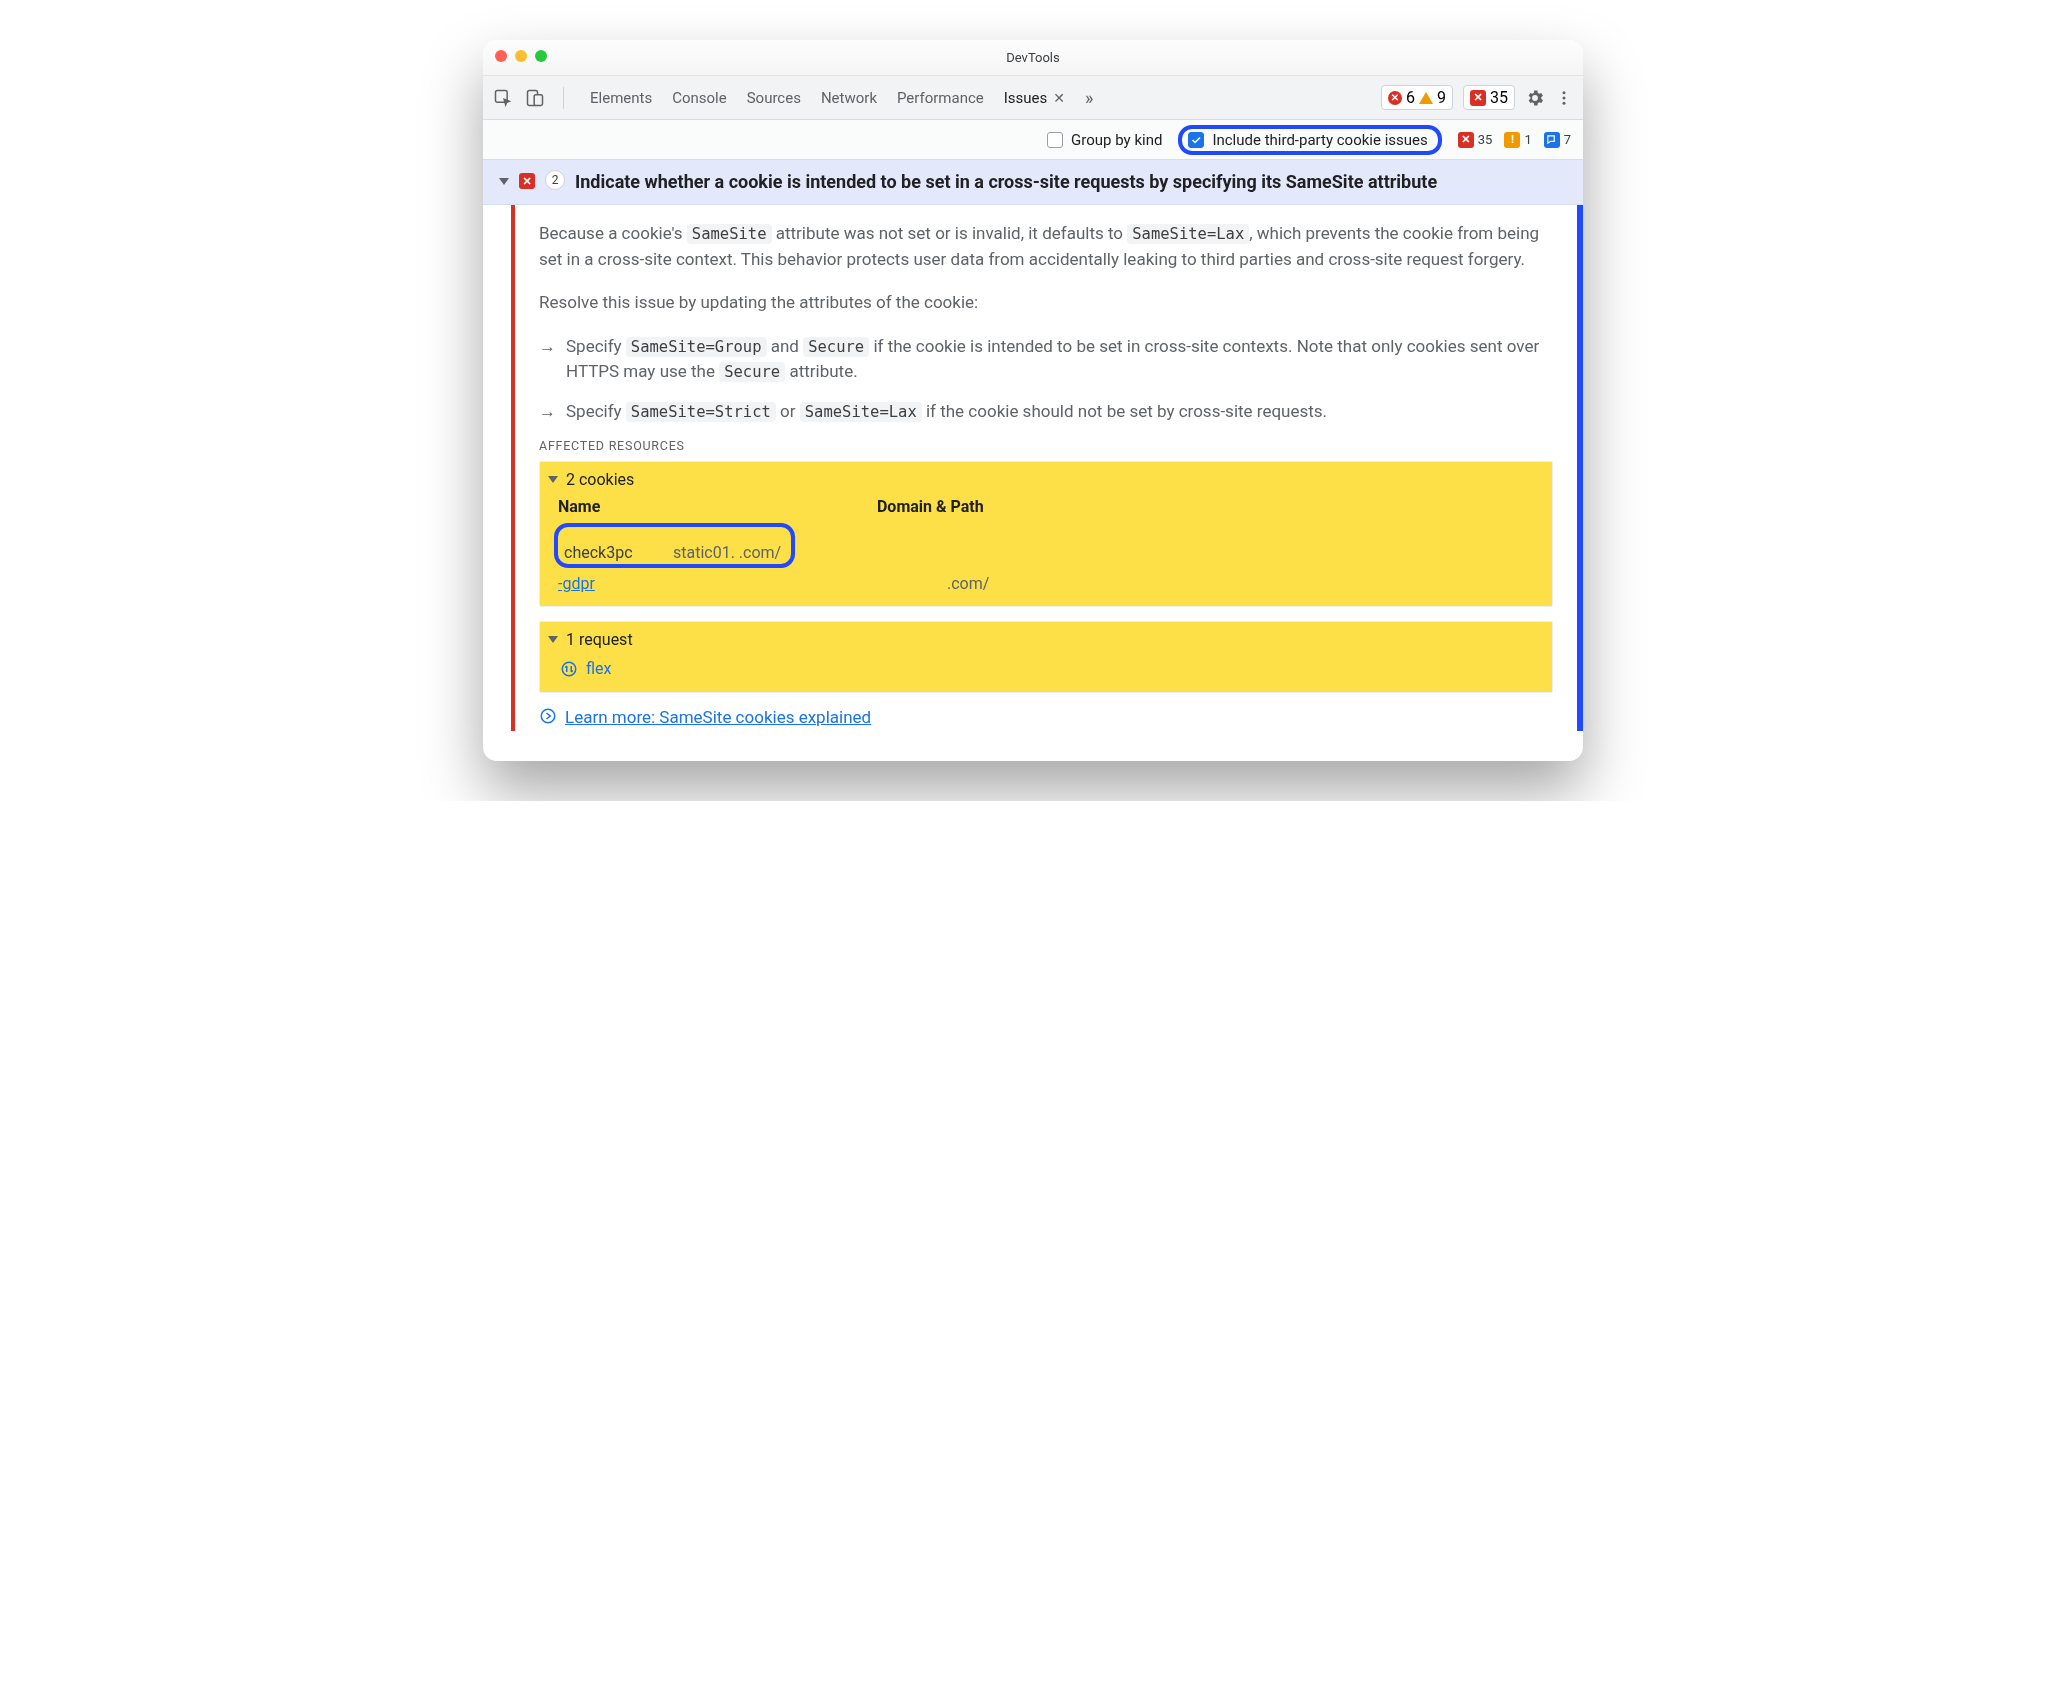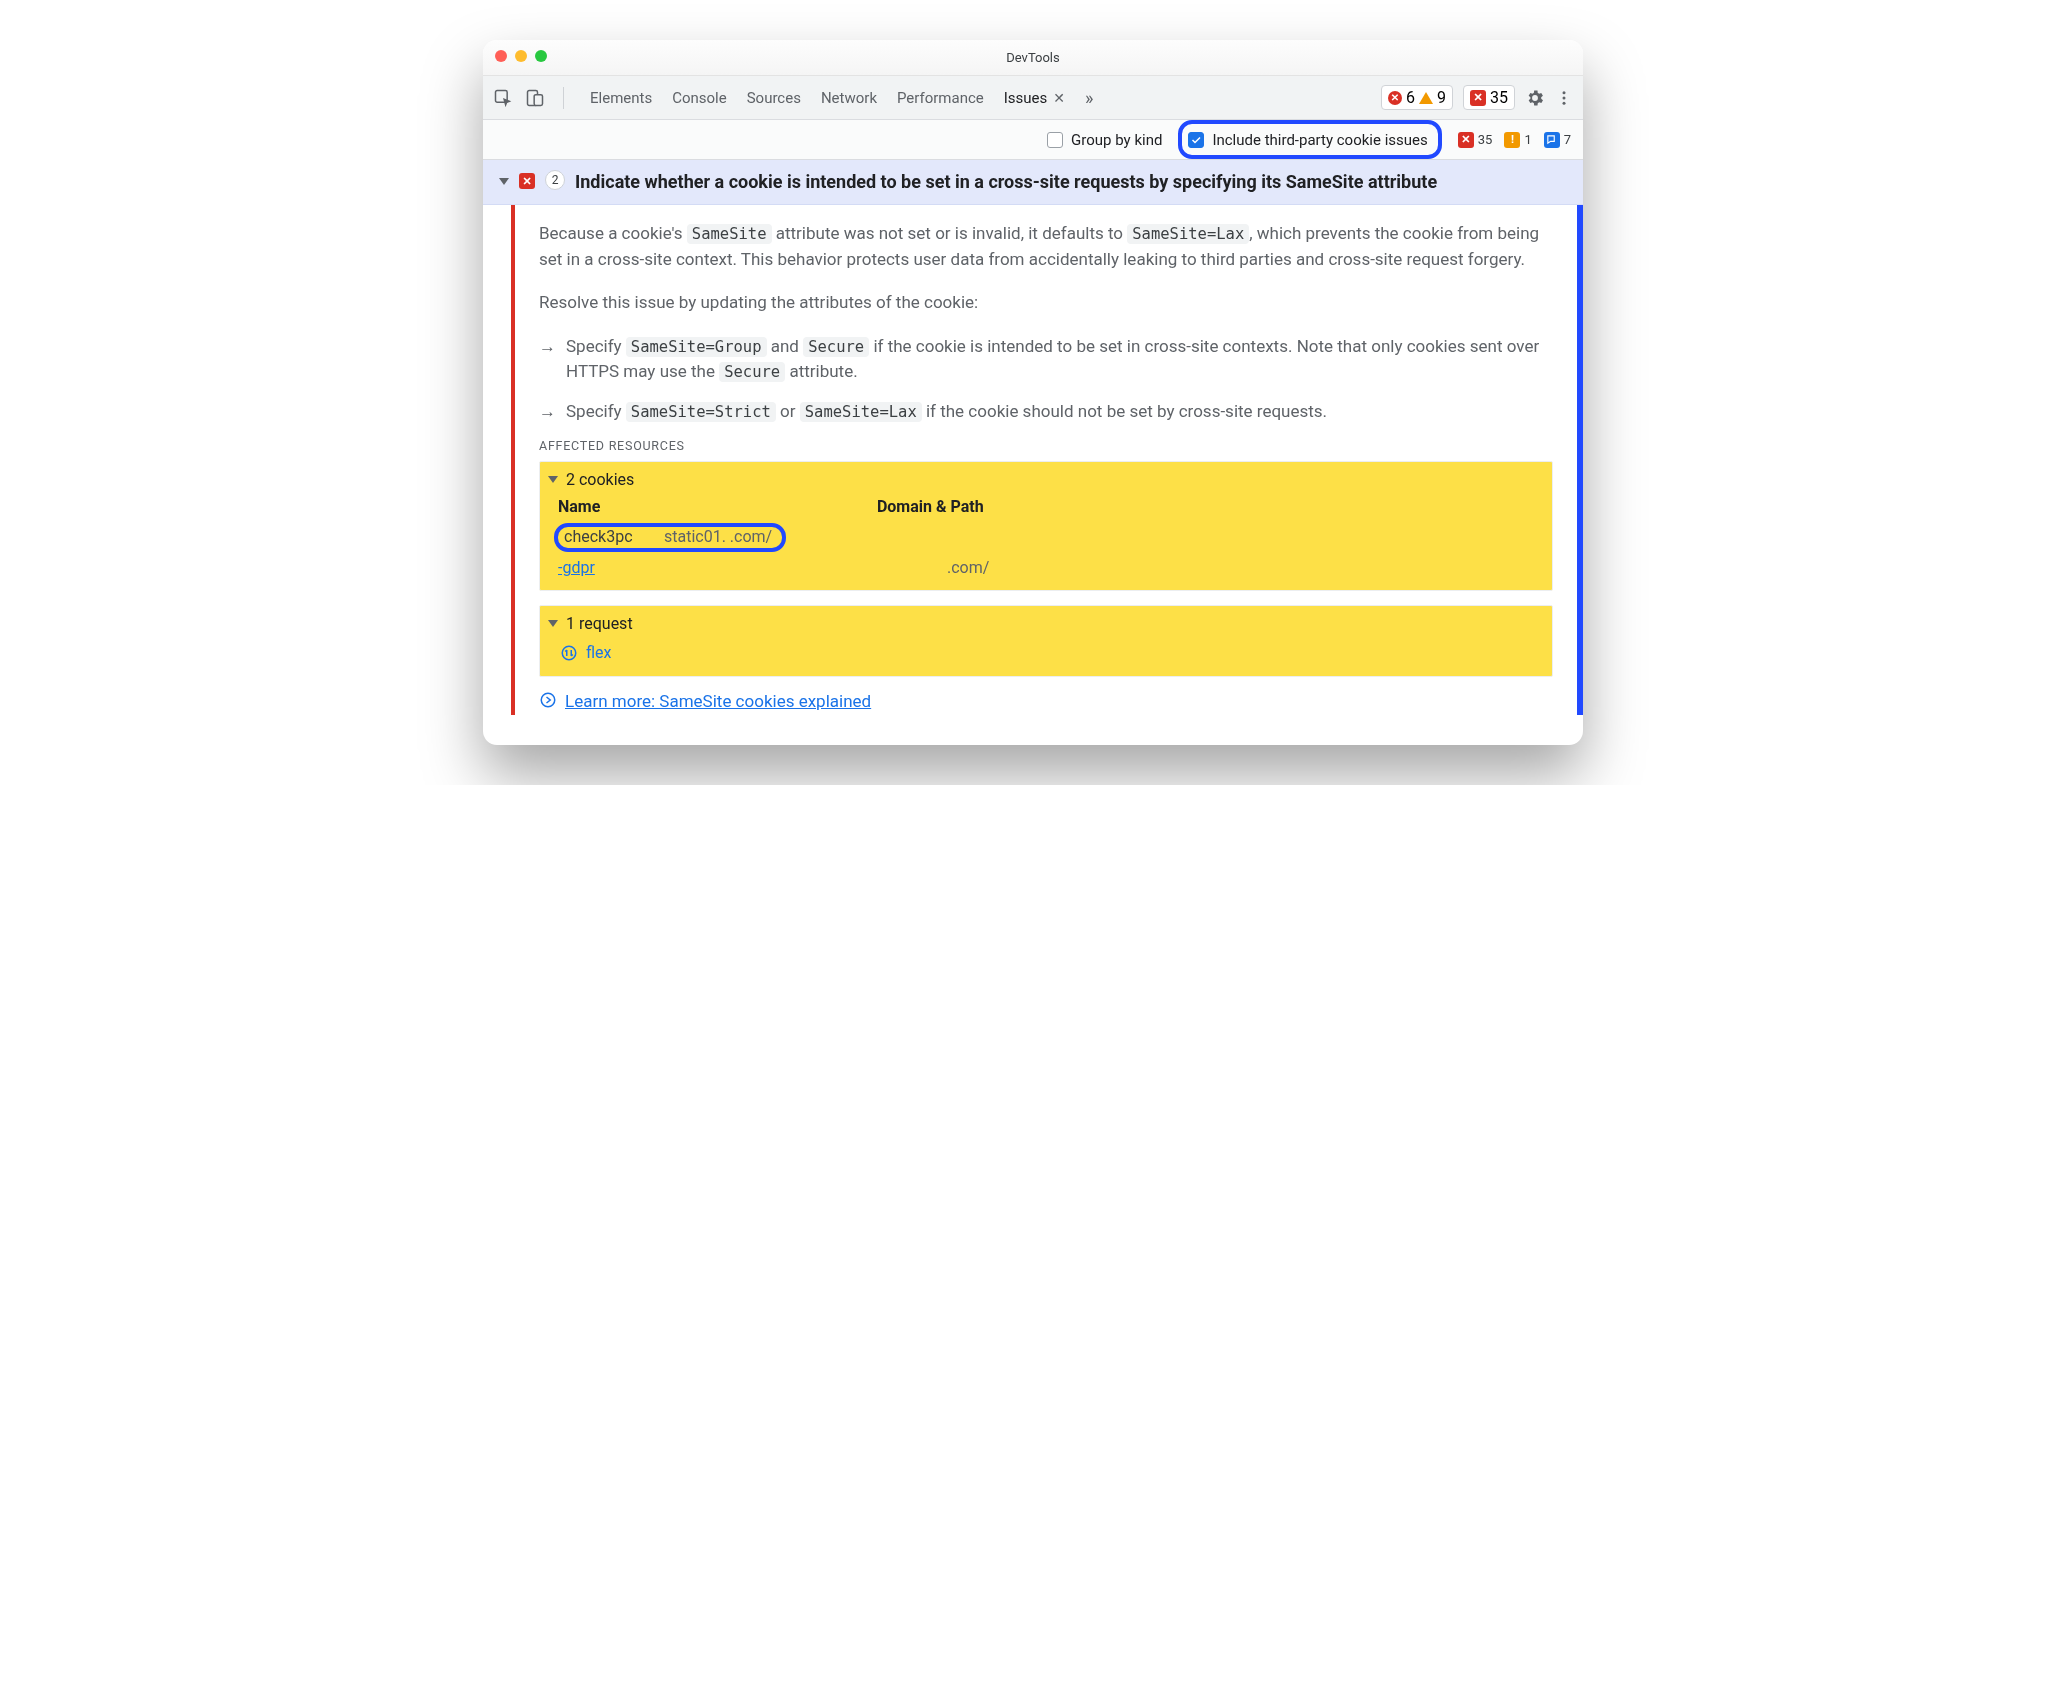--- a/index.html
+++ b/index.html
@@ -47,21 +47,21 @@
   .chip{display:inline-flex;align-items:center;gap:4px;font-size:13px;color:#3c4043;}
   .chip-box{display:inline-flex;align-items:center;gap:4px;border:1px solid #d0d3d7;border-radius:4px;padding:2px 6px;background:#fff;}
   .ic{display:inline-flex;align-items:center;justify-content:center;}
   .ic-circle-red{width:14px;height:14px;border-radius:50%;background:var(--red);color:#fff;font-size:10px;font-weight:700;line-height:14px;text-align:center;}
   .ic-tri-amber{width:0;height:0;border-left:7px solid transparent;border-right:7px solid transparent;border-bottom:12px solid var(--amber);position:relative;}
   .ic-sq-red{width:16px;height:16px;border-radius:3px;background:var(--red);color:#fff;font-size:11px;font-weight:700;display:flex;align-items:center;justify-content:center;}
   .ic-sq-amber{width:16px;height:16px;border-radius:3px;background:var(--amber);color:#fff;font-size:11px;font-weight:700;display:flex;align-items:center;justify-content:center;}
   .ic-sq-blue{width:16px;height:16px;border-radius:3px;background:var(--info);color:#fff;font-size:11px;font-weight:700;display:flex;align-items:center;justify-content:center;}
   .gear,.kebab,.select-icon,.device-icon,.overflow{color:#5f6368;}
   .subbar{
-    display:flex;height:40px;background:#fafbfb;border-bottom:1px solid var(--border);
+    display:flex;align-items:center;height:40px;background:#fafbfb;border-bottom:1px solid var(--border);
     padding:0 12px;gap:16px;font-size:15px;color:var(--text);
   }
   .subbar .spacer{flex:1;}
   .cb{width:16px;height:16px;border:1.5px solid #9aa0a6;border-radius:3px;display:inline-flex;align-items:center;justify-content:center;background:#fff;}
   .cb.checked{background:var(--blue);border-color:var(--blue);}
   .cb.checked svg{display:block;}
   .cb svg{display:none;}
   .pill-highlight{border:4px solid var(--highlight);border-radius:14px;padding:2px 10px 2px 6px;display:inline-flex;align-items:center;gap:8px;}
   .counts{display:flex;align-items:center;gap:12px;}
   .content{padding:0 0 30px 0;}
@@ -79,21 +79,21 @@
   code{font-family:ui-monospace,Menlo,Consolas,monospace;background:var(--code-bg);padding:1px 5px;border-radius:4px;font-size:15.5px;color:#3c4043;}
   .arrow-line{display:flex;gap:10px;margin:0 0 14px 0;font-size:17px;color:var(--muted);line-height:1.5;}
   .arrow{color:#5f6368;flex-shrink:0;}
   .section-label{font-size:12.5px;letter-spacing:.06em;font-weight:400;color:var(--muted);margin:10px 0 8px 0;}
   .res-box{background:#fde047;border:1px solid #eceef0;border-radius:2px;padding:6px 8px 10px 8px;margin-bottom:14px;}
   .res-head{display:flex;align-items:center;gap:8px;font-size:16px;color:var(--text);padding:2px 0 6px 0;}
   .res-caret{width:0;height:0;border-left:5px solid transparent;border-right:5px solid transparent;border-top:7px solid #5f6368;}
   .tbl{width:100%;font-size:16px;border-collapse:collapse;}
   .tbl th{text-align:left;font-weight:700;color:var(--text);padding:2px 10px 4px 10px;}
   .tbl td{padding:3px 10px;color:var(--muted);}
-  .row-highlight-wrap{border:4px solid var(--highlight);border-radius:14px;display:inline-flex;padding:0 10px 2px 6px;margin-left:-4px;}
+  .row-highlight-wrap{border:4px solid var(--highlight);border-radius:14px;display:inline-flex;padding:16px 10px 2px 6px;margin-left:-4px;gap:9px;}
   .link{color:var(--blue);text-decoration:underline;cursor:pointer;}
   .link-nounder{color:var(--blue);text-decoration:none;cursor:pointer;}
   .req-row{display:flex;align-items:center;gap:8px;padding:4px 2px;}
   .learn{display:flex;align-items:flex-start;gap:8px;font-size:17px;margin-top:6px;}
   svg{display:block;}
   .overflow-chevrons{font-size:18px;color:#5f6368;cursor:pointer;}
 </style>
 </head>
 <body>
 

